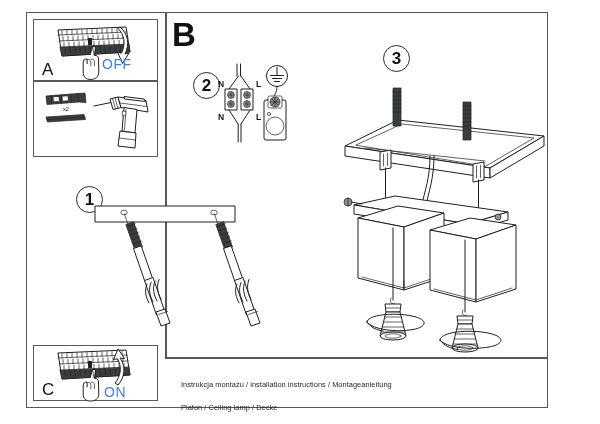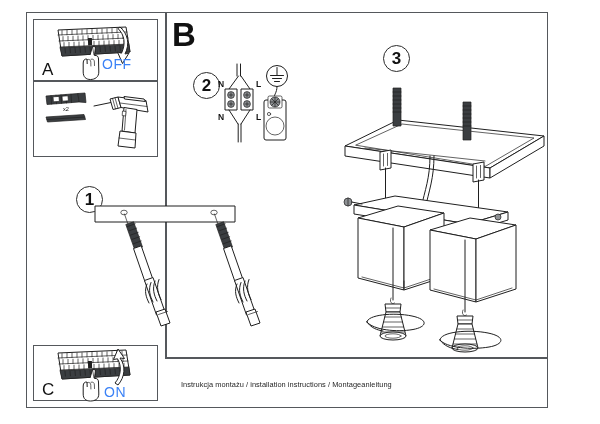--- a/index.html
+++ b/index.html
@@ -538,15 +538,16 @@
 
   <svg class="abs" style="left:355px;top:310px;" width="190" height="48" viewBox="0 0 190 48">
     <path class="ln" d="M12 12 C12 5 38 2 57 6 C74 9.6 72 17 58 19.5 C42 22.4 18 20 12 12 Z
                          M12 12 C16 18 22 20 28 21"></path>
     <path class="ln" d="M85 30 C85 22 113 19 133 23 C151 26.6 149 34.5 134 37 C117 40 91 38 85 30 Z
                          M85 30 C89 36 96 38.5 103 39.5"></path>
   </svg>
 
   <div class="caption">
     <div>Instrukcja montażu / installation instructions / Montageanleitung</div>
+    <div>Plafon / Ceiling lamp / Decke</div>
   </div>
 
 </div>
 
 </body></html>

